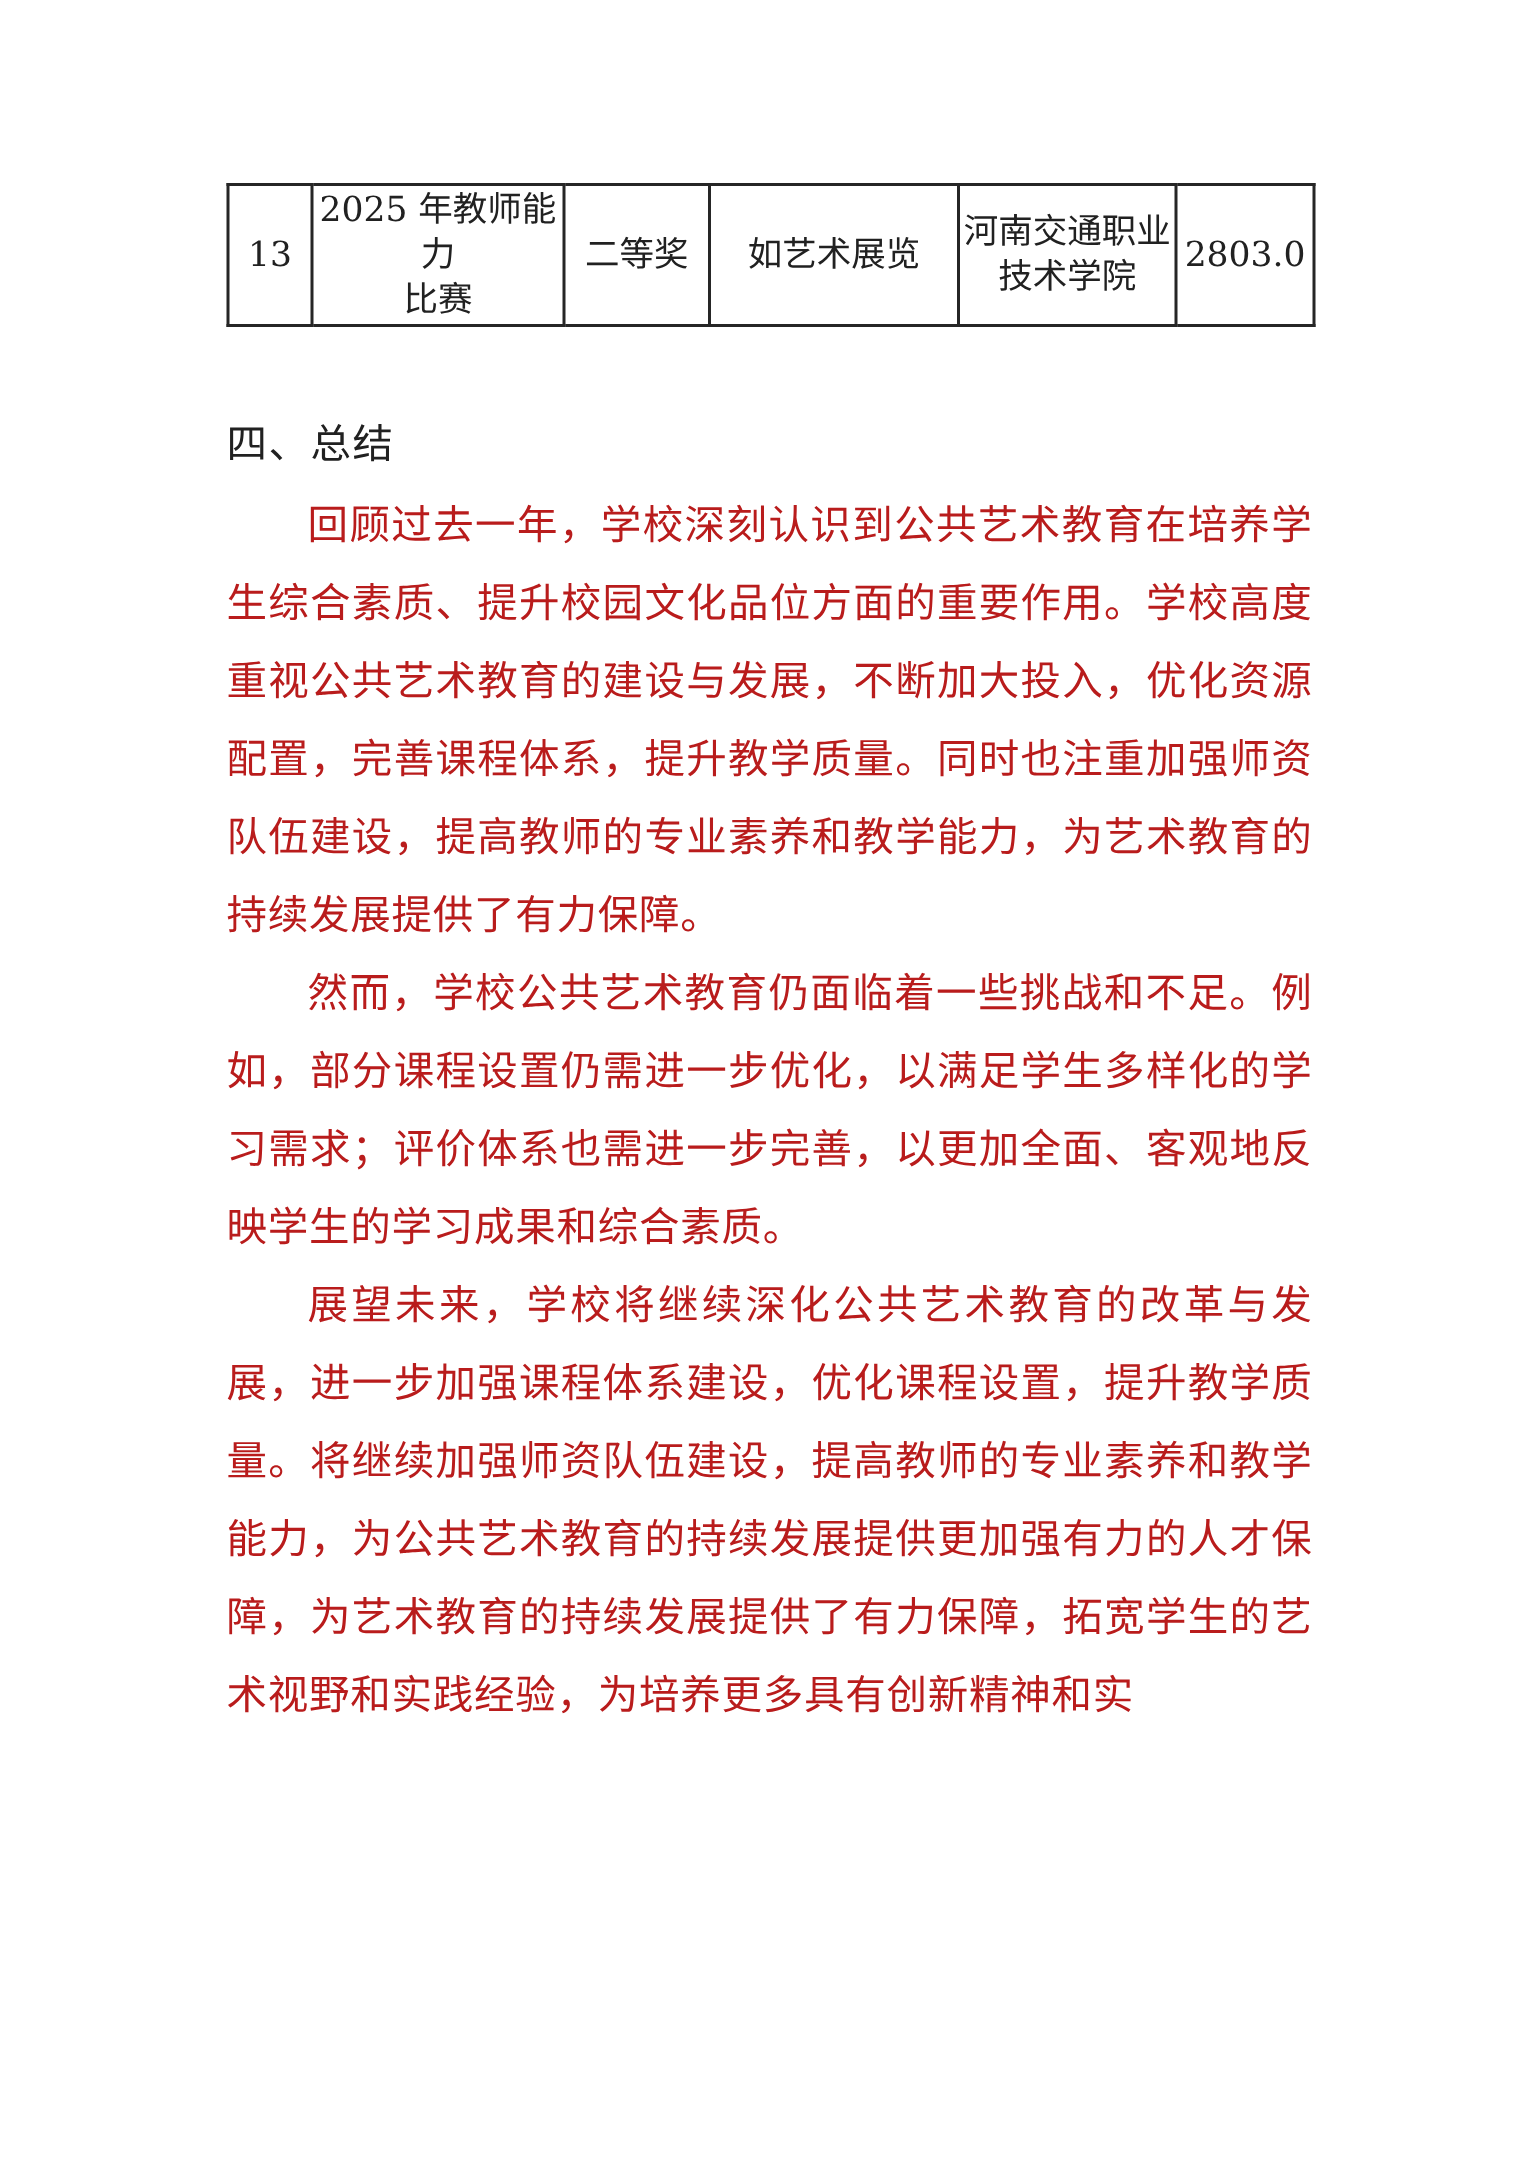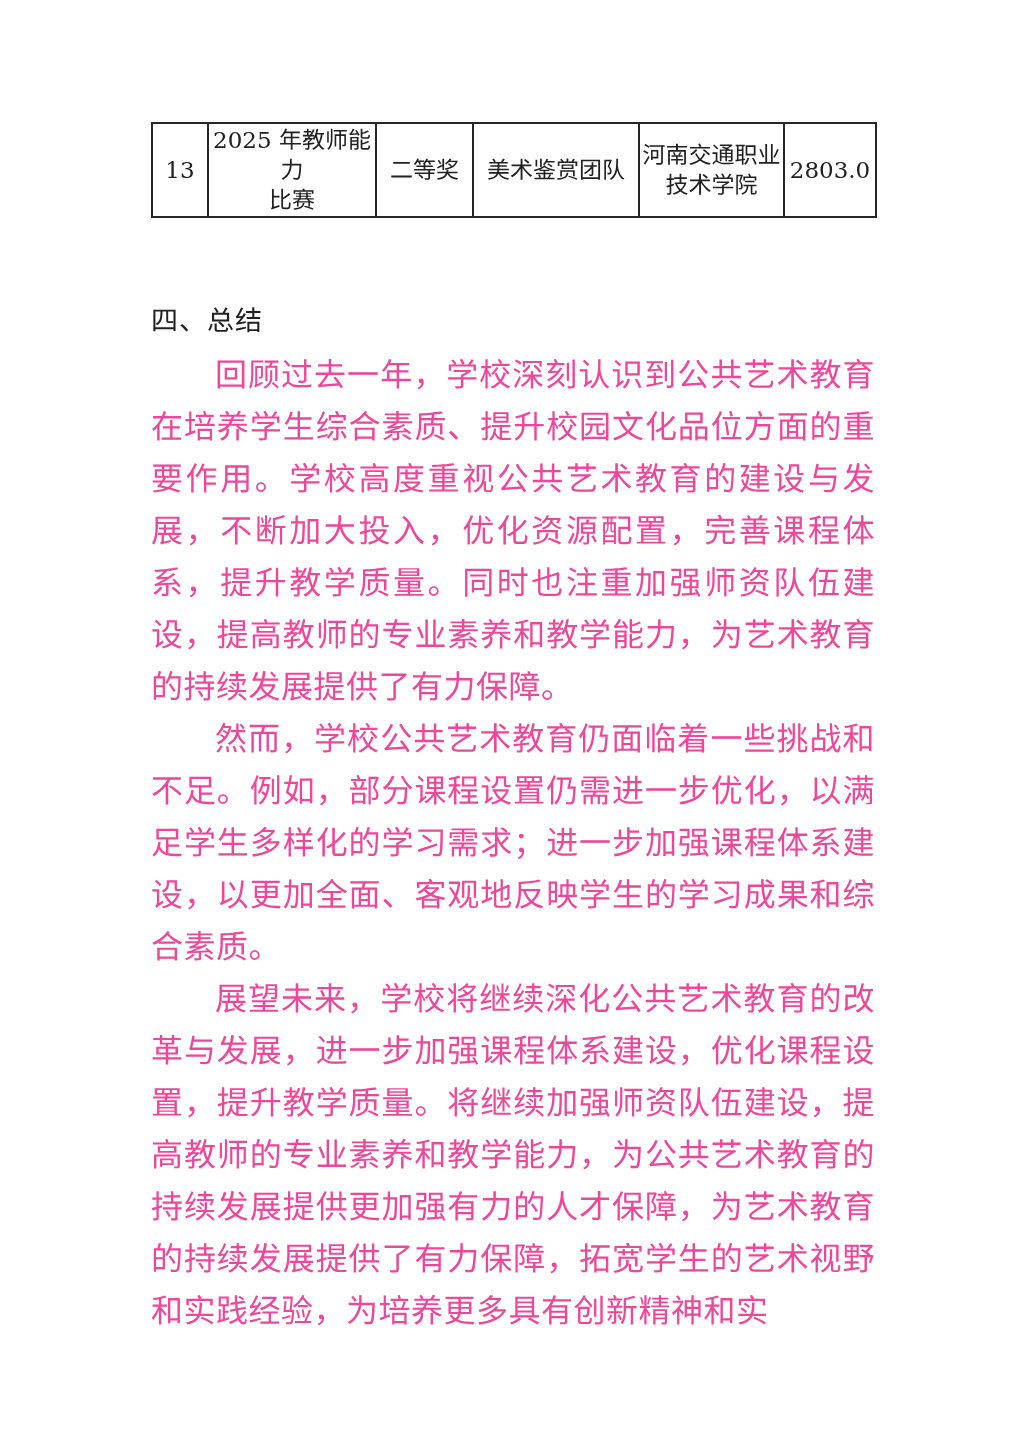--- a/index.html
+++ b/index.html
@@ -37,34 +37,34 @@
     padding: 1px 2px;
     color: #212121;
   }
   .col-rank    { width: 56px;  }
   .col-event   { width: 168px; }
   .col-award   { width: 97px;  }
   .col-team    { width: 166px; }
   .col-school  { width: 145px; }
   .col-date    { width: 92px;  }
   h2.section-heading {
-    margin-top: 88px;
+    margin-top: 64px;
     font-size: 27px;
     line-height: 30px;
     font-weight: normal;
     color: #212121;
     letter-spacing: 1px;
   }
   .body-text { margin-top: 13px; }
   .body-text p {
-    font-size: 32px;
+    font-size: 27px;
     line-height: 52px;
     text-align: justify;
     text-indent: 2em;
-    color: #ec4899;
+    color: #b91c1c;
     letter-spacing: 0.5px;
   }
 </style>
 </head>
 <body>
 
 <div class="page">
   <div class="content">
 
     <table class="awards-table">
@@ -75,30 +75,30 @@
         <col class="col-team">
         <col class="col-school">
         <col class="col-date">
       </colgroup>
       <tbody>
         <tr>
           <td>13</td>
           <td>2025 年教师能力
 比赛</td>
           <td>二等奖</td>
-          <td>美术鉴赏团队</td>
+          <td>如艺术展览</td>
           <td>河南交通职业
 技术学院</td>
           <td>2803.0</td>
         </tr>
       </tbody>
     </table>
 
     <h2 class="section-heading">四、总结</h2>
 
     <div class="body-text">
       <p>回顾过去一年，学校深刻认识到公共艺术教育在培养学生综合素质、提升校园文化品位方面的重要作用。学校高度重视公共艺术教育的建设与发展，不断加大投入，优化资源配置，完善课程体系，提升教学质量。同时也注重加强师资队伍建设，提高教师的专业素养和教学能力，为艺术教育的持续发展提供了有力保障。</p>
-      <p>然而，学校公共艺术教育仍面临着一些挑战和不足。例如，部分课程设置仍需进一步优化，以满足学生多样化的学习需求；进一步加强课程体系建设，以更加全面、客观地反映学生的学习成果和综合素质。</p>
+      <p>然而，学校公共艺术教育仍面临着一些挑战和不足。例如，部分课程设置仍需进一步优化，以满足学生多样化的学习需求；评价体系也需进一步完善，以更加全面、客观地反映学生的学习成果和综合素质。</p>
       <p>展望未来，学校将继续深化公共艺术教育的改革与发展，进一步加强课程体系建设，优化课程设置，提升教学质量。将继续加强师资队伍建设，提高教师的专业素养和教学能力，为公共艺术教育的持续发展提供更加强有力的人才保障，为艺术教育的持续发展提供了有力保障，拓宽学生的艺术视野和实践经验，为培养更多具有创新精神和实</p>
     </div>
 
   </div>
 </div>
 
 </body></html>

